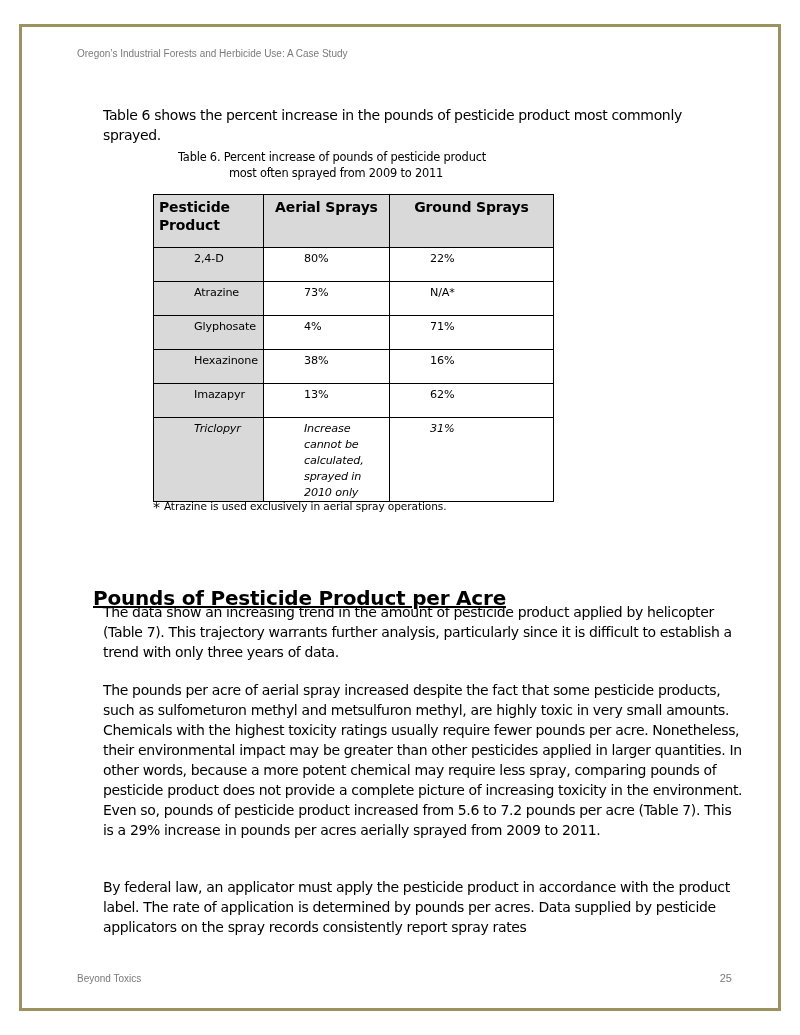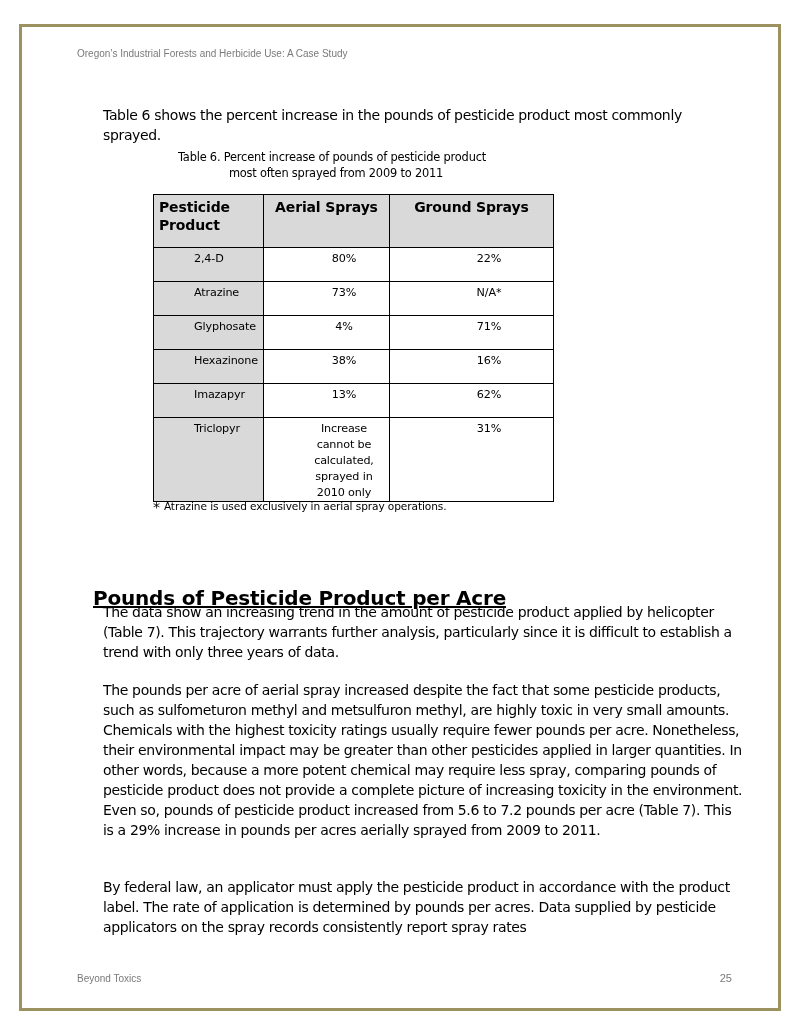--- a/index.html
+++ b/index.html
@@ -19,22 +19,22 @@
   table.data { position:absolute; left:153px; top:194px; border-collapse:collapse;
                font-size:11.2px; letter-spacing:-0.15px; }
   table.data td, table.data th { border:1px solid #000; vertical-align:top; padding:3px 5px 0 5px; }
   table.data th { background:#d9d9d9; font-weight:bold; font-size:14px; line-height:18px;
                   height:49px; text-align:center; }
   table.data th.col0 { text-align:left; width:86px; }
   table.data th.col1 { width:115px; }
   table.data th.col2 { width:153px; }
   table.data td { height:30px; line-height:16px;padding-left:40px; }
   table.data td.name { background:#d9d9d9; text-align:left; }
-  table.data td.val { text-align:center; }
-  table.data tr.tall td { height:78px; }
+  table.data td.val { text-align:left; }
+  table.data tr.tall td { height:78px;font-style:italic; }
   .footnote { position:absolute; left:153px; top:499px; font-size:10.6px; letter-spacing:-0.1px; }
   .footnote .star { font-size:14px; vertical-align:-2px; margin-right:4px; }
   .section-heading { position:absolute; left:77px; top:570px; font-size:20px; font-weight:bold;
                      letter-spacing:-0.2px; margin:16px;text-decoration:underline; }
   .p1 { top:590px; }
   .p2 { top:668px; }
   .p3 { top:865px; }
   .running-footer { position:absolute; left:77px; top:973px; font-family:"Liberation Sans", sans-serif;
                     font-size:10px; color:#7a7a7a; }
   .page-number { position:absolute; right:68px; top:972px; font-family:"Liberation Sans", sans-serif;

